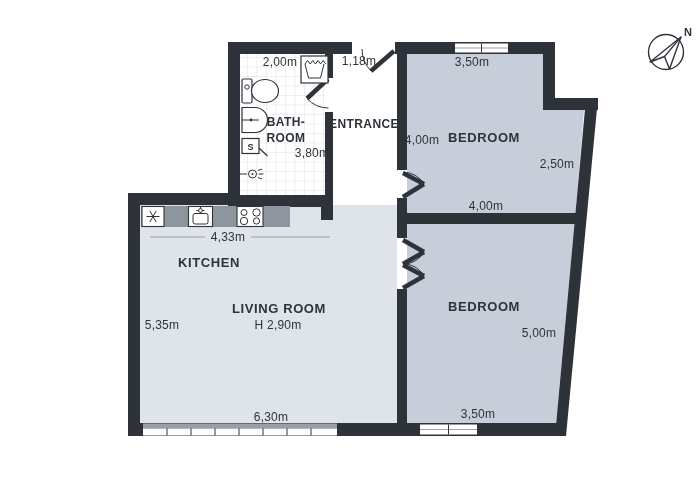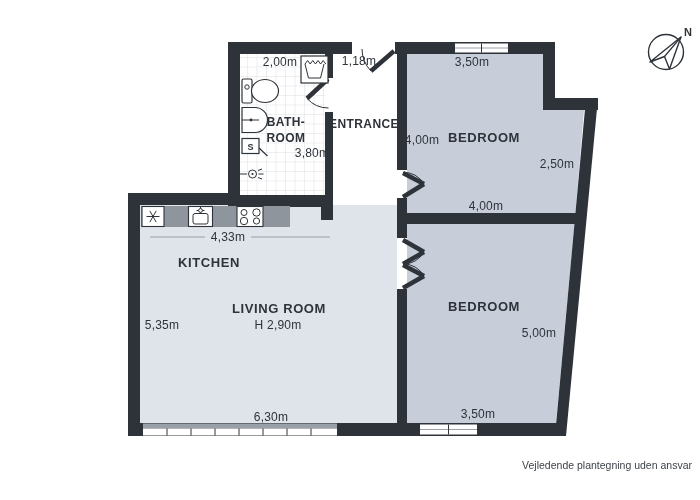--- a/index.html
+++ b/index.html
@@ -196,14 +196,13 @@
   </g>
 
   <g fill="none" stroke="#2e333a">
     <circle cx="666" cy="52" r="17.5" stroke-width="1.4"></circle>
     <path d="M681 37 L650 62 L664.5 56.5 L669.5 69 Z" stroke-width="1.4" stroke-linejoin="round"></path>
     <line x1="681" y1="37" x2="664.5" y2="56.5" stroke-width="1.2"></line>
     <text class="north" x="684" y="36" text-anchor="start" fill="#2e333a" stroke="none">N</text>
   </g>
 </svg>
 
-<div class="footer">Vejledende plantegning uden ansvar</div>
 </div>
 
 </body></html>

